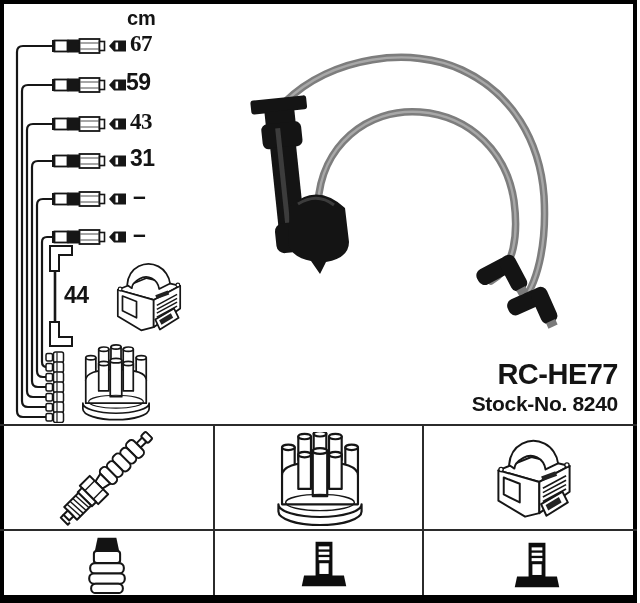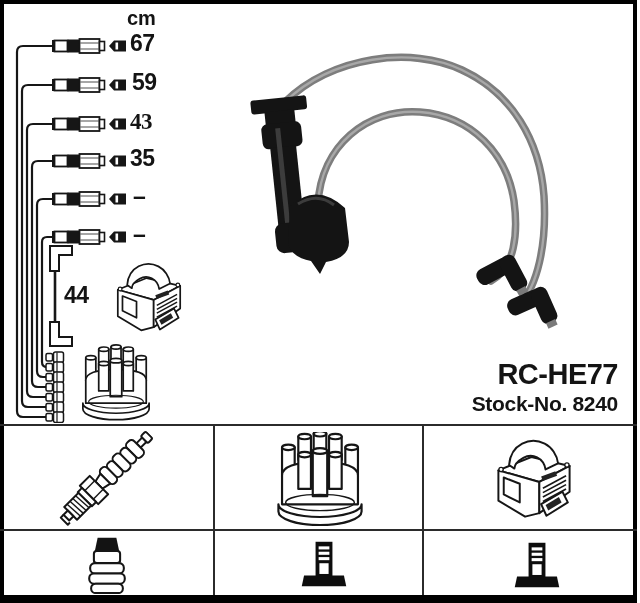--- a/index.html
+++ b/index.html
@@ -169,24 +169,24 @@
       <line x1="55" y1="270" x2="55" y2="323" stroke="#161616" stroke-width="2.6"></line>
       <path d="M50,246 h22 v9 h-13 v16 h-9 z" fill="#fff" stroke="#161616" stroke-width="2"></path>
       <path d="M50,346 v-24 h9 v15 h13 v9 z" fill="#fff" stroke="#161616" stroke-width="2"></path>
     </g>
 
     <use href="#sym-coil" x="110" y="252" width="78" height="88"></use>
     <use href="#sym-cap" x="80" y="342" width="72" height="82"></use>
   </svg>
 
   <div class="txt unit" style="left:127px;top:8px;">cm</div>
-  <div class="txt len" style="left:130px;top:32px;">67</div>
-  <div class="txt len" style="left:132px;top:71px;">59</div>
+  <div class="txt len" style="left:130px;top:32px;font-family:Liberation Serif, serif;">67</div>
+  <div class="txt len" style="left:126px;top:71px;">59</div>
   <div class="txt len" style="left:130px;top:110px;font-family:Liberation Serif, serif;">43</div>
-  <div class="txt len" style="left:130px;top:147px;">35</div>
+  <div class="txt len" style="left:130px;top:147px;">31</div>
   <div class="txt len" style="left:133px;top:185px;">–</div>
   <div class="txt len" style="left:133px;top:223px;">–</div>
   <div class="txt len" style="left:64px;top:284px;">44</div>
 
   <svg width="404" height="304" style="left:222px;top:46px;" viewBox="0 0 404 304">
 
     <g>
       <path d="M63,56 C110,10 190,0 240,24 C290,47 318,95 322,150 C325,200 315,240 298,258 L291,263" fill="none" stroke="#7d7d7d" stroke-width="7.5" stroke-linecap="round"></path>
       <path d="M63,56 C110,10 190,0 240,24 C290,47 318,95 322,150 C325,200 315,240 298,258 L291,263" fill="none" stroke="#a8a8a8" stroke-width="2.4" stroke-linecap="round"></path>
     </g>

